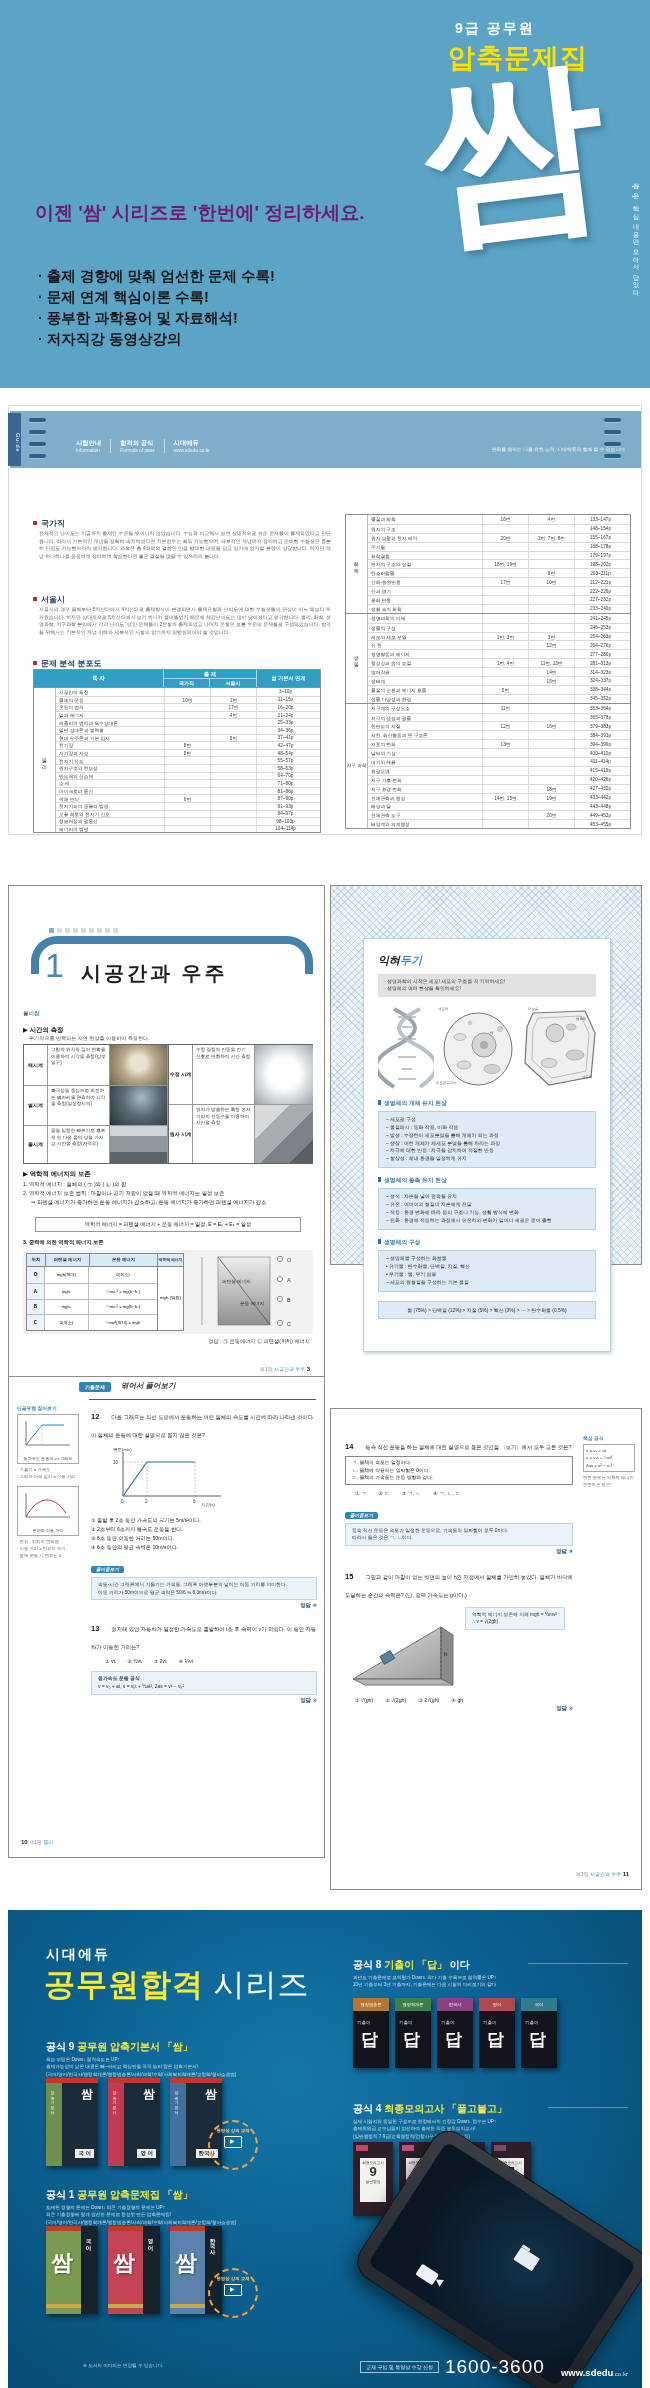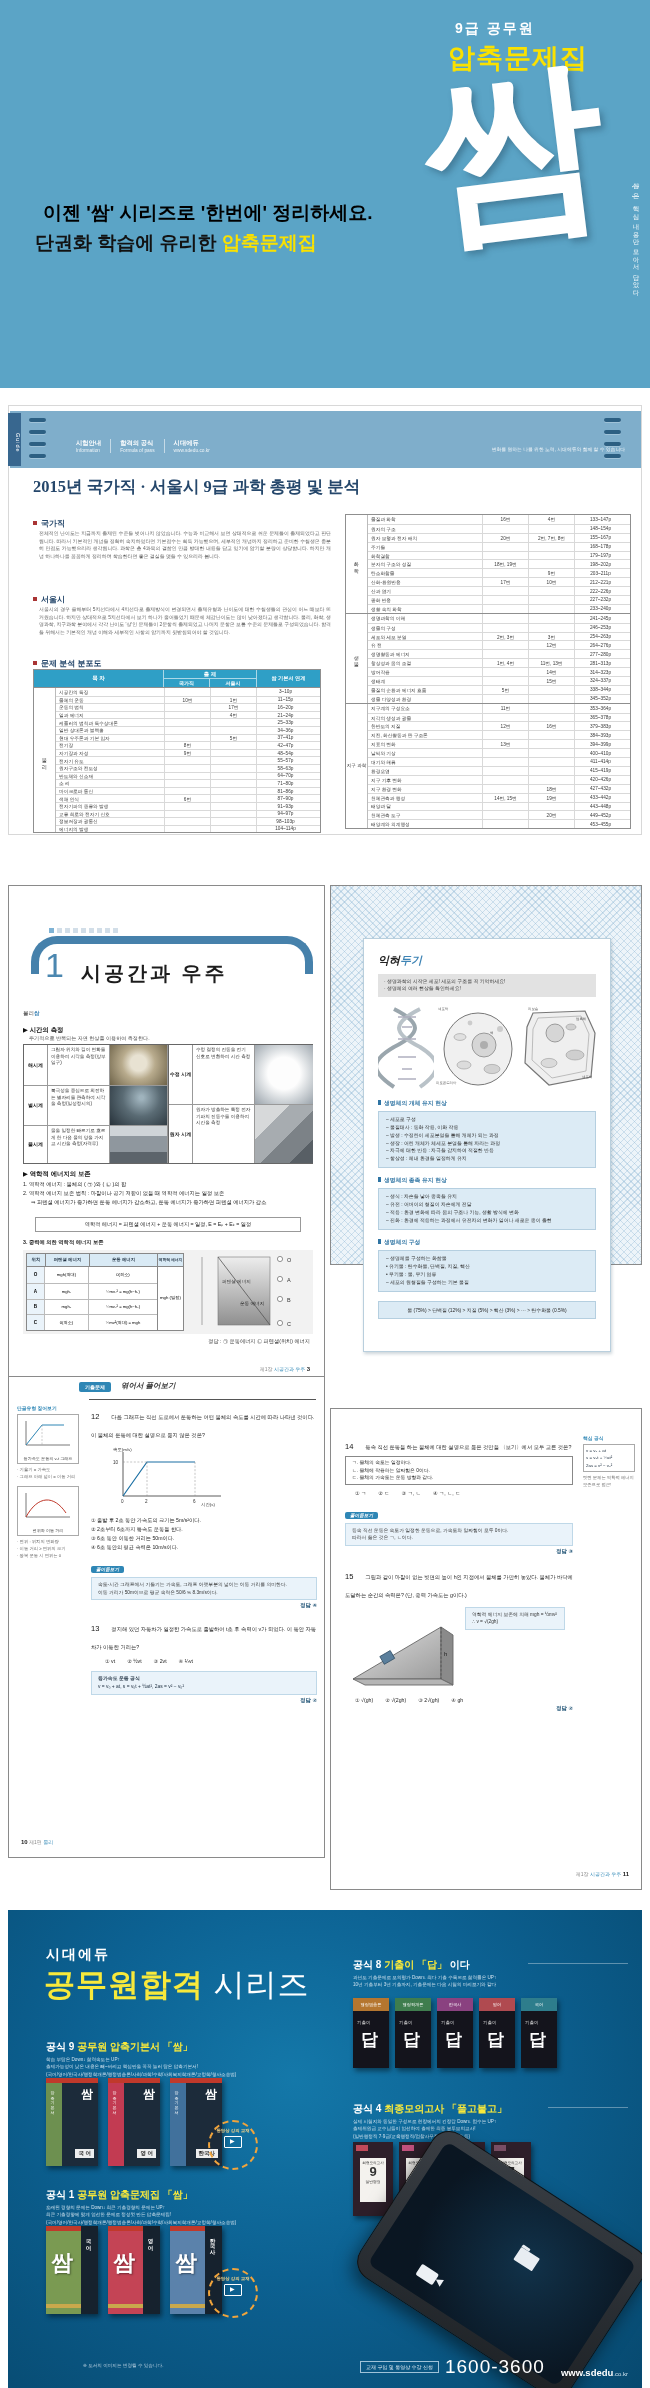--- a/index.html
+++ b/index.html
@@ -7,21 +7,21 @@
   #page{position:relative;width:650px;height:2388px;background:#fff;overflow:hidden;margin:0 auto}
   .abs{position:absolute}
   .vtext{writing-mode:vertical-rl}
 
   
   .cover{position:absolute;left:0;top:0;width:650px;height:388px;background:#5BA4C6;overflow:hidden}
   .cv-grade{position:absolute;left:455px;top:20px;color:#fff;font-size:14px;font-weight:bold;letter-spacing:2px}
   .cv-series{position:absolute;left:448px;top:40px;color:#FAE100;font-size:27px;font-weight:800;letter-spacing:1px}
   .cv-big{position:absolute;left:420px;top:58px;color:#fff;font-size:185px;font-weight:800;line-height:1;transform:rotate(-7deg);text-shadow:3px 4px 6px rgba(40,80,105,.45)}
   .cv-vtag{position:absolute;right:10px;top:178px;height:190px;color:rgba(255,255,255,.95);font-size:6.5px;letter-spacing:1px}
-  .cv-h1{position:absolute;left:43px;top:200px;color:#000000;font-size:19px;font-weight:800}
+  .cv-h1{position:absolute;left:35px;top:200px;color:#701a75;font-size:19px;font-weight:800}
   .cv-h2{position:absolute;left:35px;top:230px;color:#121212;font-size:19px;font-weight:800}
   .cv-h2 .hl{color:#FAE100}
   .cv-bullets{position:absolute;left:38px;top:266px;list-style:none}
   .cv-bullets li{color:#17181a;font-size:14.5px;font-weight:700;line-height:21px}
 
   
   .sheet{position:absolute;background:#fff;border:1px solid #d8d8d8}
   .an{left:8px;top:405px;width:634px;height:430px}
   .an-band{position:absolute;left:1px;top:5px;width:631px;height:57px;background:#7FAECB}
   .an-guide{position:absolute;left:-1px;top:7px;width:13px;height:53px;background:#38678F;color:#fff;font-size:5.5px;text-align:center;padding-top:6px;letter-spacing:1px}
@@ -125,21 +125,21 @@
   .pr-l{left:8px;top:1376px;width:317px;height:482px}
   .pr-r{left:330px;top:1408px;width:312px;height:482px}
   .pr-tab{position:absolute;left:70px;top:5px;background:#2E86B5;color:#fff;font-size:5px;font-weight:bold;padding:2px 6px;border-radius:2px}
   .pr-script{position:absolute;left:112px;top:4px;font-size:7.5px;font-style:italic;color:#3a3a3a;font-weight:bold}
   .pr-rule{position:absolute;left:80px;right:8px;top:22px;height:1px;background:#555}
   .sb{position:absolute;width:62px}
   .sb-title{font-size:4.8px;font-weight:bold;color:#2E86B5}
   .sb-box{margin-top:3px;border:1px solid #aaa;background:#fff;padding:2px}
   .sb-cap{font-size:4.1px;color:#444;text-align:center;margin-top:1px}
   .sb-note{font-size:4.3px;color:#666;line-height:1.55;margin-top:3px}
-  .q-num{font-size:7.5px;font-weight:normal;color:#111;margin-right:12px}
+  .q-num{font-size:7.5px;font-weight:bold;color:#111;margin-right:12px}
   .q-text{font-size:5.3px;color:#1f1f1f;line-height:1.55}
   .choices div{font-size:5.2px;color:#222;line-height:1.7}
   .choices-inline{display:flex;gap:12px}
   .choices-inline span{font-size:5.2px;color:#222}
   .chk{display:inline-block;background:#2E86B5;color:#fff;font-size:4.6px;font-weight:bold;font-style:italic;padding:1px 5px;border-radius:2px}
   .chk-box{background:#EAF3FA;border:1px solid #BFD8E8;padding:3px 6px;margin-top:2px}
   .chk-box div{font-size:4.8px;color:#333;line-height:1.55}
   .ansr{font-size:5.4px;font-weight:bold;color:#1b4f72;text-align:right;margin-top:2px}
   .fx-box{background:#EAF3FA;border:1px solid #BFD8E8;padding:3px 6px}
   .fx-box div{font-size:4.9px;color:#234;line-height:1.6}
@@ -204,21 +204,26 @@
 <body>
 
 <div id="page">
 
   <section class="cover">
     <div class="cv-grade">9급 공무원</div>
     <div class="cv-series">압축문제집</div>
     <div class="cv-big">쌈</div>
     <div class="cv-vtag vtext">쌈[은] 핵심 내용만 모아서 담았다</div>
     <div class="cv-h1">이젠 '쌈' 시리즈로 '한번에' 정리하세요.</div>
-    <div class="cv-h2"><span>단권화 학습에 유리한 </span><span class="hl">압축문제집</span></div>
+    <ul class="cv-bullets">
+      <li>· 출제 경향에 맞춰 엄선한 문제 수록!</li>
+        <li>· 문제 연계 핵심이론 수록!</li>
+        <li>· 풍부한 과학용어 및 자료해석!</li>
+        <li>· 저자직강 동영상강의</li>
+    </ul>
   </section>
 
   <section class="sheet an">
     <div class="an-band"></div>
     <div class="an-guide vtext">Guide</div>
     <div class="ring" style="left:20px;top:12px"></div>
     <div class="ring" style="left:20px;top:24px"></div>
     <div class="ring" style="left:20px;top:36px"></div>
     <div class="ring" style="left:20px;top:48px"></div>
     <div class="ring" style="right:20px;top:12px"></div>
@@ -233,21 +238,20 @@
         <div class="mi">
           <span class="ko">합격의 공식</span>
           <span class="en">Formula of pass</span>
         </div>
         <div class="mi">
           <span class="ko">시대에듀</span>
           <span class="en">www.sdedu.co.kr</span>
         </div>
     </div>
     <div class="an-note">변화를 원하는 나를 위한 노력, 시대에듀와 함께 할 수 있습니다</div>
-    <div class="an-title">2015년 국가직 · 서울시 9급 과학 총평 및 분석</div>
 
     <div class="a-h" style="left:24px;top:112px">국가직</div>
     <div class="a-p" style="left:30px;top:124px">전체적인 난이도는 지금까지 출제된 수준을 벗어나지 않았습니다. 수능과 비교해서 보면 상대적으로 쉬운 문제들이 출제되었다고 판단됩니다. 따라서 기본적인 개념을 정확히 숙지하였다면 기본점수는 획득 가능했으며, 세부적인 개념까지 정리하고 준비한 수험생은 충분히 만점도 가능했으리라 생각됩니다. 과학은 총 4과목의 결합인 만큼 방대한 내용을 담고 있기에 암기할 분량이 상당합니다. 하지만 개념 하나하나를 꼼꼼하게 정리하며 학습한다면 좋은 결실을 맺을 수 있으리라 봅니다.</div>
     <div class="a-h" style="left:24px;top:188px">서울시</div>
     <div class="a-p" style="left:30px;top:200px">서울시의 경우 올해부터 5지선다에서 4지선다로 출제방식이 변경되면서 출제유형과 난이도에 대한 수험생들의 관심이 어느 때보다 뜨거웠습니다. 하지만 상대적으로 5지선다에서 보기 하나가 줄어들었기 때문에 체감난이도는 많이 낮아졌다고 생각합니다. 물리, 화학, 생명과학, 지구과학 분야에서 각각 난이도 '상'인 문제들이 2문항씩 출제되었고 나머지 문항은 보통 수준의 문제들로 구성되었습니다. 합격을 위해서는 기본적인 개념 이해와 세부적인 사항의 암기까지 뒷받침되어야 할 것입니다.</div>
     <div class="a-h" style="left:24px;top:252px">문제 분석 분포도</div>
 
     <div class="atab lt" style="left:24px;top:263px;width:288px">
       <div class="lt-head">
         <div class="h-toc">목 차</div>

